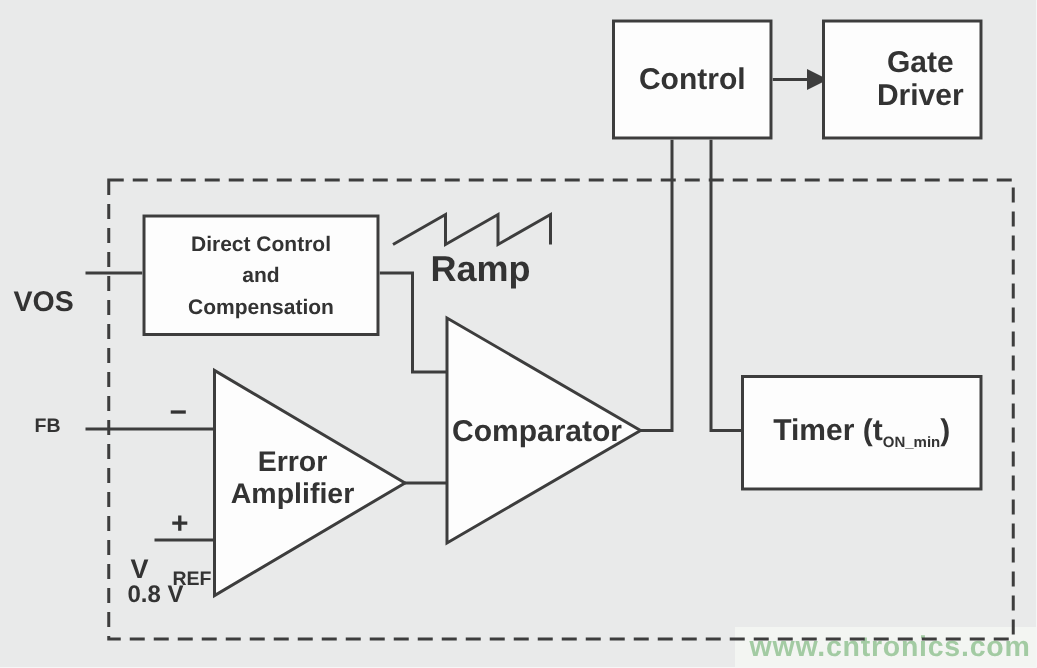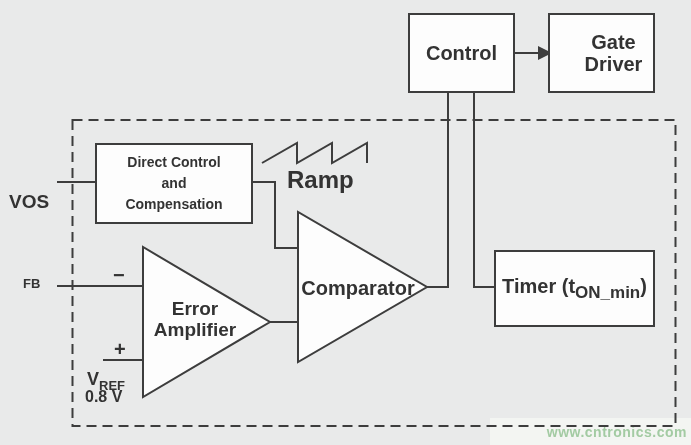--- a/index.html
+++ b/index.html
@@ -30,34 +30,34 @@
     font-weight: bold;
     white-space: nowrap;
   }
   .tri-label {
     position: absolute;
     font-weight: bold;
     text-align: center;
     white-space: pre-line;
   }
   sup.small { font-size: 13px; vertical-align: super; font-weight: bold; }
-  sub.tiny { font-size: 17px; font-weight: bold; }
+  sub.tiny { font-size: 10px; font-weight: bold; }
   #watermark-strip {
     position: absolute;
     left: 490px; top: 418px;
     width: 201px; height: 27px;
     background: #f3f5f2;
     display: flex;
     align-items: center;
     justify-content: flex-end;
     padding-right: 4px;
   }
   #watermark-text {
     color: #a3cba3;
-    font-size: 14px;
+    font-size: 19px;
     font-weight: bold;
     letter-spacing: 0.5px;
   }
 </style>
 </head>
 <body>
 
 <div id="canvas">
 
   <div id="watermark-strip">
@@ -119,18 +119,18 @@
   <div class="lbl" style="left:9px; top:171px; font-size:19px;margin-top:20px;">VOS</div>
 
   <div class="lbl" style="left:23px; top:276px; font-size:13px;">FB</div>
 
   <div class="lbl" style="left:287px; top:166px; font-size:24px;">Ramp</div>
 
   <div class="lbl" style="left:113px; top:264px; font-size:20px;">−</div>
 
   <div class="lbl" style="left:114px; top:338px; font-size:20px;">+</div>
 
-  <div class="lbl" style="left:87px; top:369px; font-size:18px;"><span>V</span><sub class="tiny" style="font-size:13px;">REF</sub></div>
+  <div class="lbl" style="left:87px; top:369px; font-size:18px;"><span>V</span><sub class="tiny" style="font-size:13px;margin-left:16px;">REF</sub></div>
 
   <div class="lbl" style="left:85px; top:388px; font-size:16px;">0.8 V</div>
 
 
 </div>
 
 </body></html>

